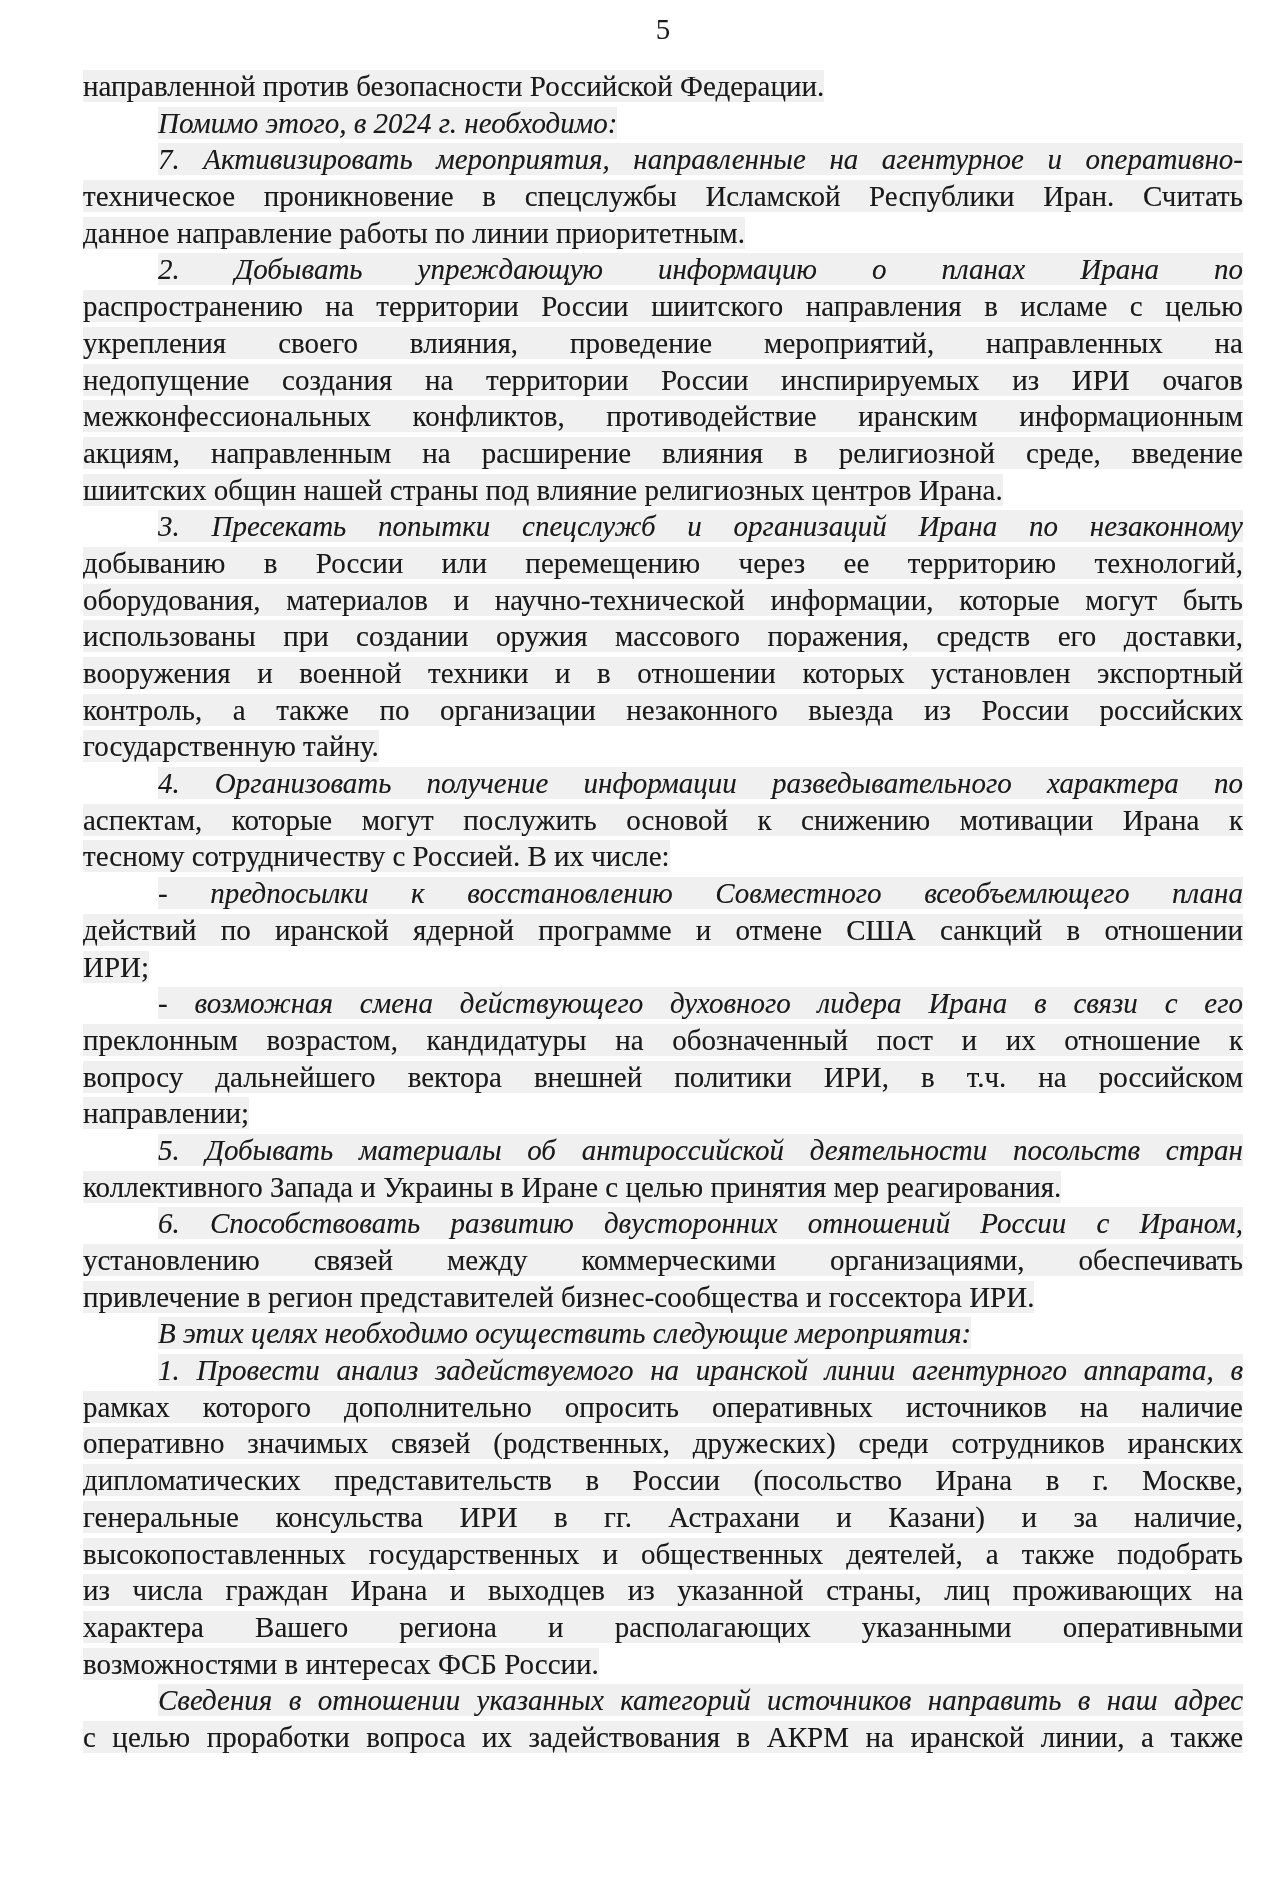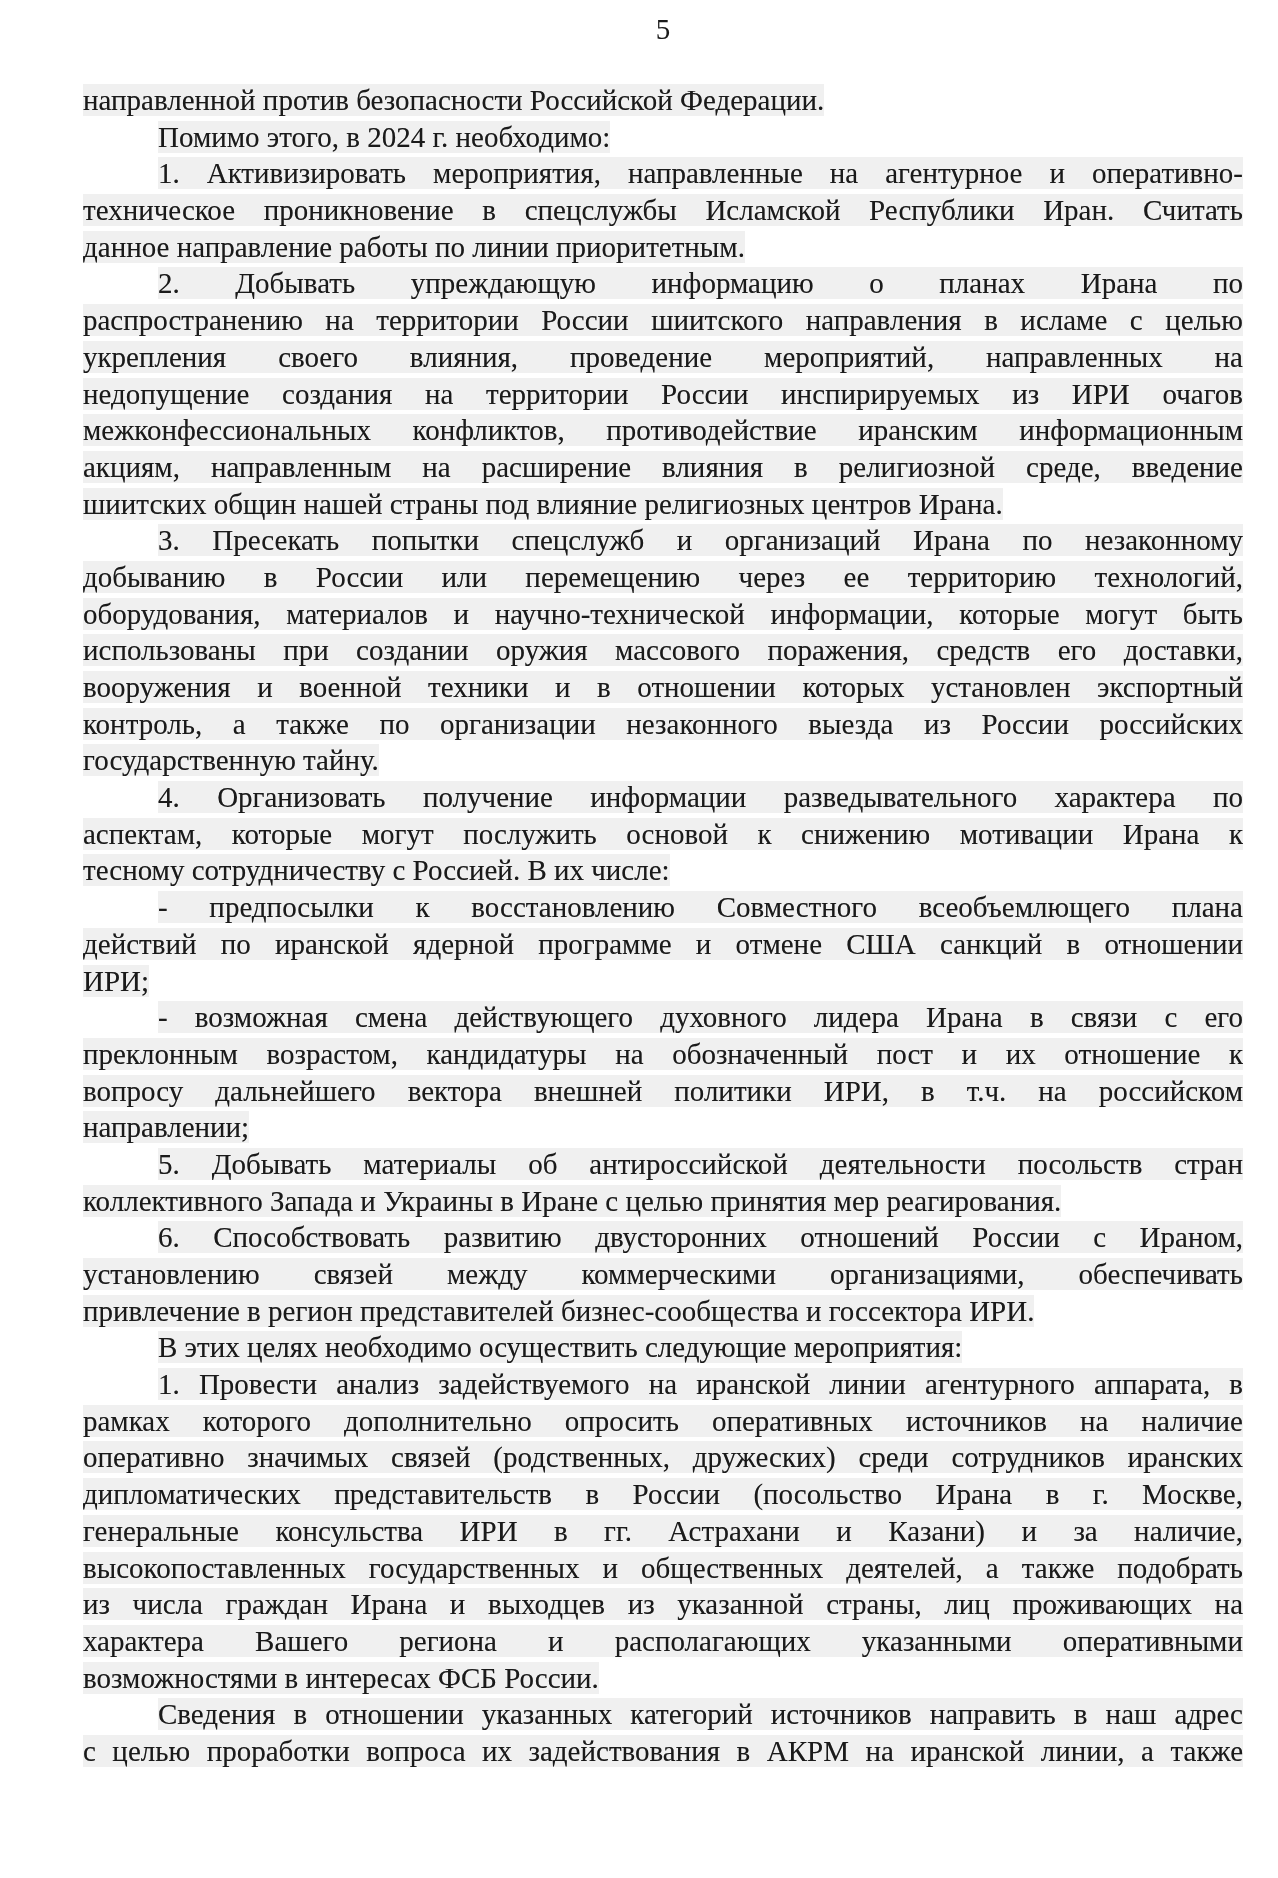--- a/index.html
+++ b/index.html
@@ -23,48 +23,48 @@
   }
   .page-number{
     position:absolute;
     left:83px;width:1160px;top:11px;
     text-align:center;
     font-size:29px;
     line-height:36px;
   }
   .textblock{
     position:absolute;
-    left:83px;top:82px;width:1160px;
+    left:83px;top:68px;width:1160px;
     font-size:29px;
     line-height:var(--lh);
     text-shadow:0 0 0.6px rgba(0,0,0,0.38);
   }
   .ln{
     height:var(--lh);
     overflow:hidden;
     text-align:justify;
     text-align-last:left;
   }
   .ln.j{text-align-last:justify;}
-  .ln.i{text-indent:75px;}
+  .ln.i{text-indent:75px;font-style:italic;}
   .ln .band{
     background:var(--scan-band);
   }
 </style>
 </head>
 <body>
 
 <div class="sheet">
 
   <div class="page-number">5</div>
 
   <div class="textblock">
     <div class="ln"><span class="band">направленной против безопасности Российской Федерации.</span></div>
     <div class="ln i"><span class="band">Помимо этого, в 2024 г. необходимо:</span></div>
-    <div class="ln i j"><span class="band">1. Активизировать мероприятия, направленные на агентурное и оперативно-</span></div>
+    <div class="ln i j"><span class="band">7. Активизировать мероприятия, направленные на агентурное и оперативно-</span></div>
     <div class="ln j"><span class="band">техническое проникновение в спецслужбы Исламской Республики Иран. Считать</span></div>
     <div class="ln"><span class="band">данное направление работы по линии приоритетным.</span></div>
     <div class="ln i j"><span class="band">2. Добывать упреждающую информацию о планах Ирана по</span></div>
     <div class="ln j"><span class="band">распространению на территории России шиитского направления в исламе с целью</span></div>
     <div class="ln j"><span class="band">укрепления своего влияния, проведение мероприятий, направленных на</span></div>
     <div class="ln j"><span class="band">недопущение создания на территории России инспирируемых из ИРИ очагов</span></div>
     <div class="ln j"><span class="band">межконфессиональных конфликтов, противодействие иранским информационным</span></div>
     <div class="ln j"><span class="band">акциям, направленным на расширение влияния в религиозной среде, введение</span></div>
     <div class="ln"><span class="band">шиитских общин нашей страны под влияние религиозных центров Ирана.</span></div>
     <div class="ln i j"><span class="band">3. Пресекать попытки спецслужб и организаций Ирана по незаконному</span></div>

